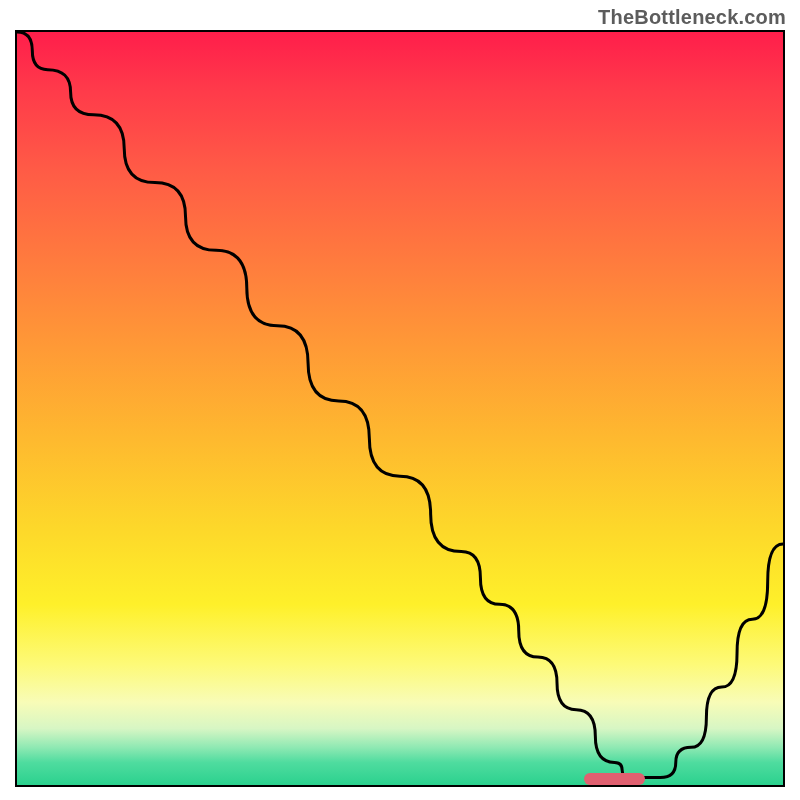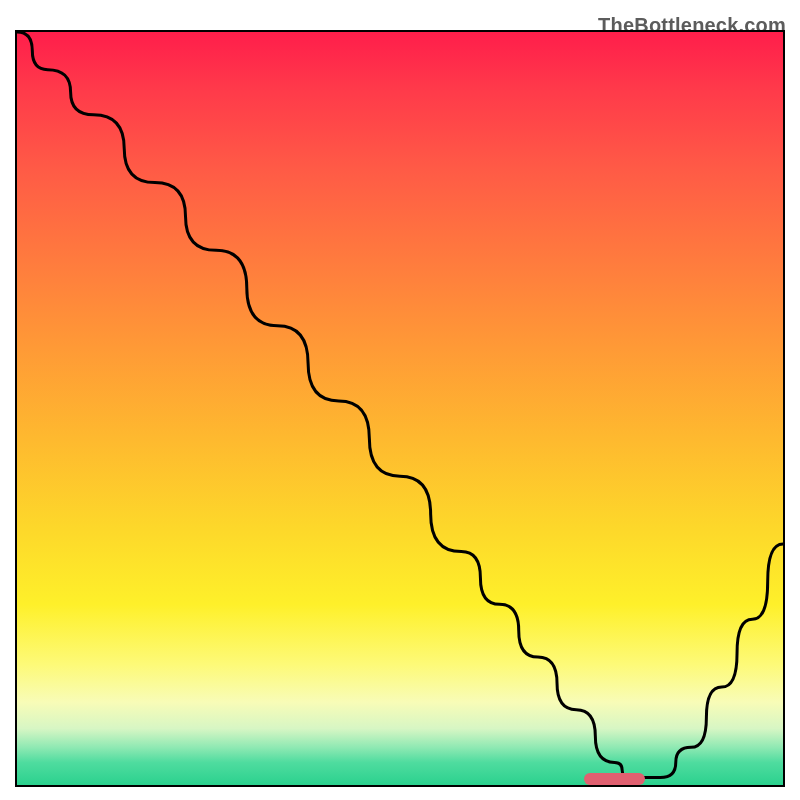--- a/index.html
+++ b/index.html
@@ -53,21 +53,20 @@
     background: #e06070;
   }
   .watermark {
     position: absolute;
     top: 6px;
     right: 14px;
     font-size: 20px;
     font-weight: 600;
     color: #5c5c5c;
     letter-spacing: 0.2px;
-    margin-top: 8px;
   }
 </style>
 </head>
 <body>
 
 <div class="watermark">TheBottleneck.com</div>
 
 <div class="chart-frame">
   <div class="gradient"></div>
   <svg class="curve-svg" viewBox="0 0 766 753" preserveAspectRatio="none">

